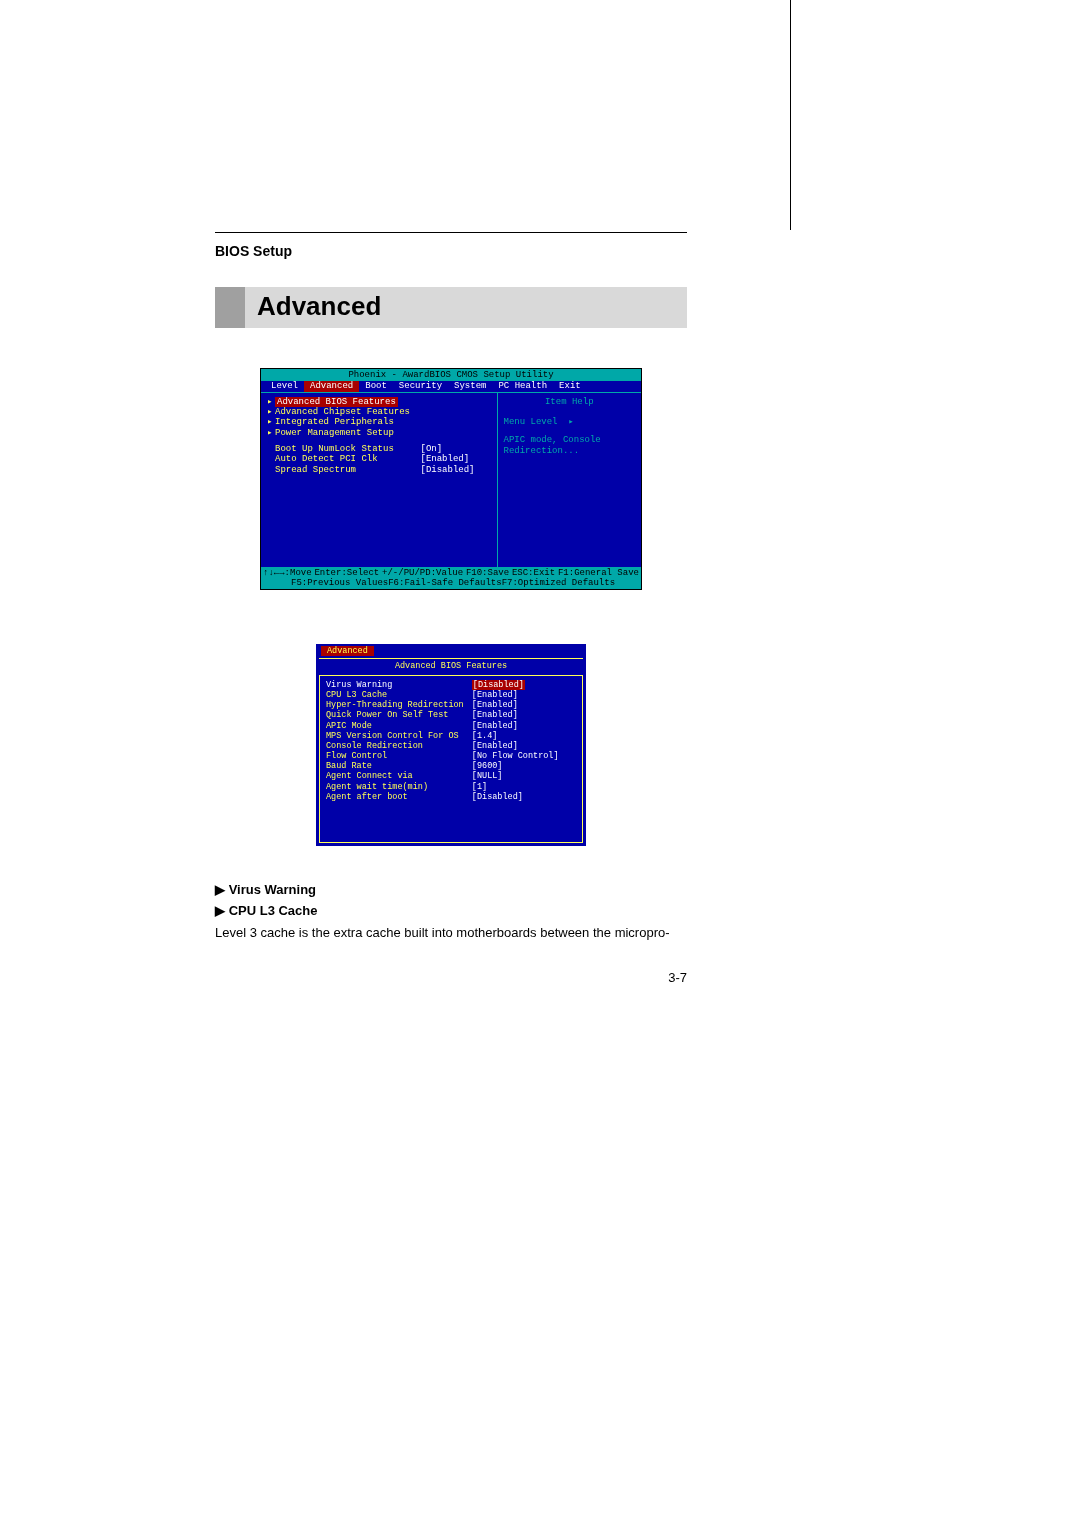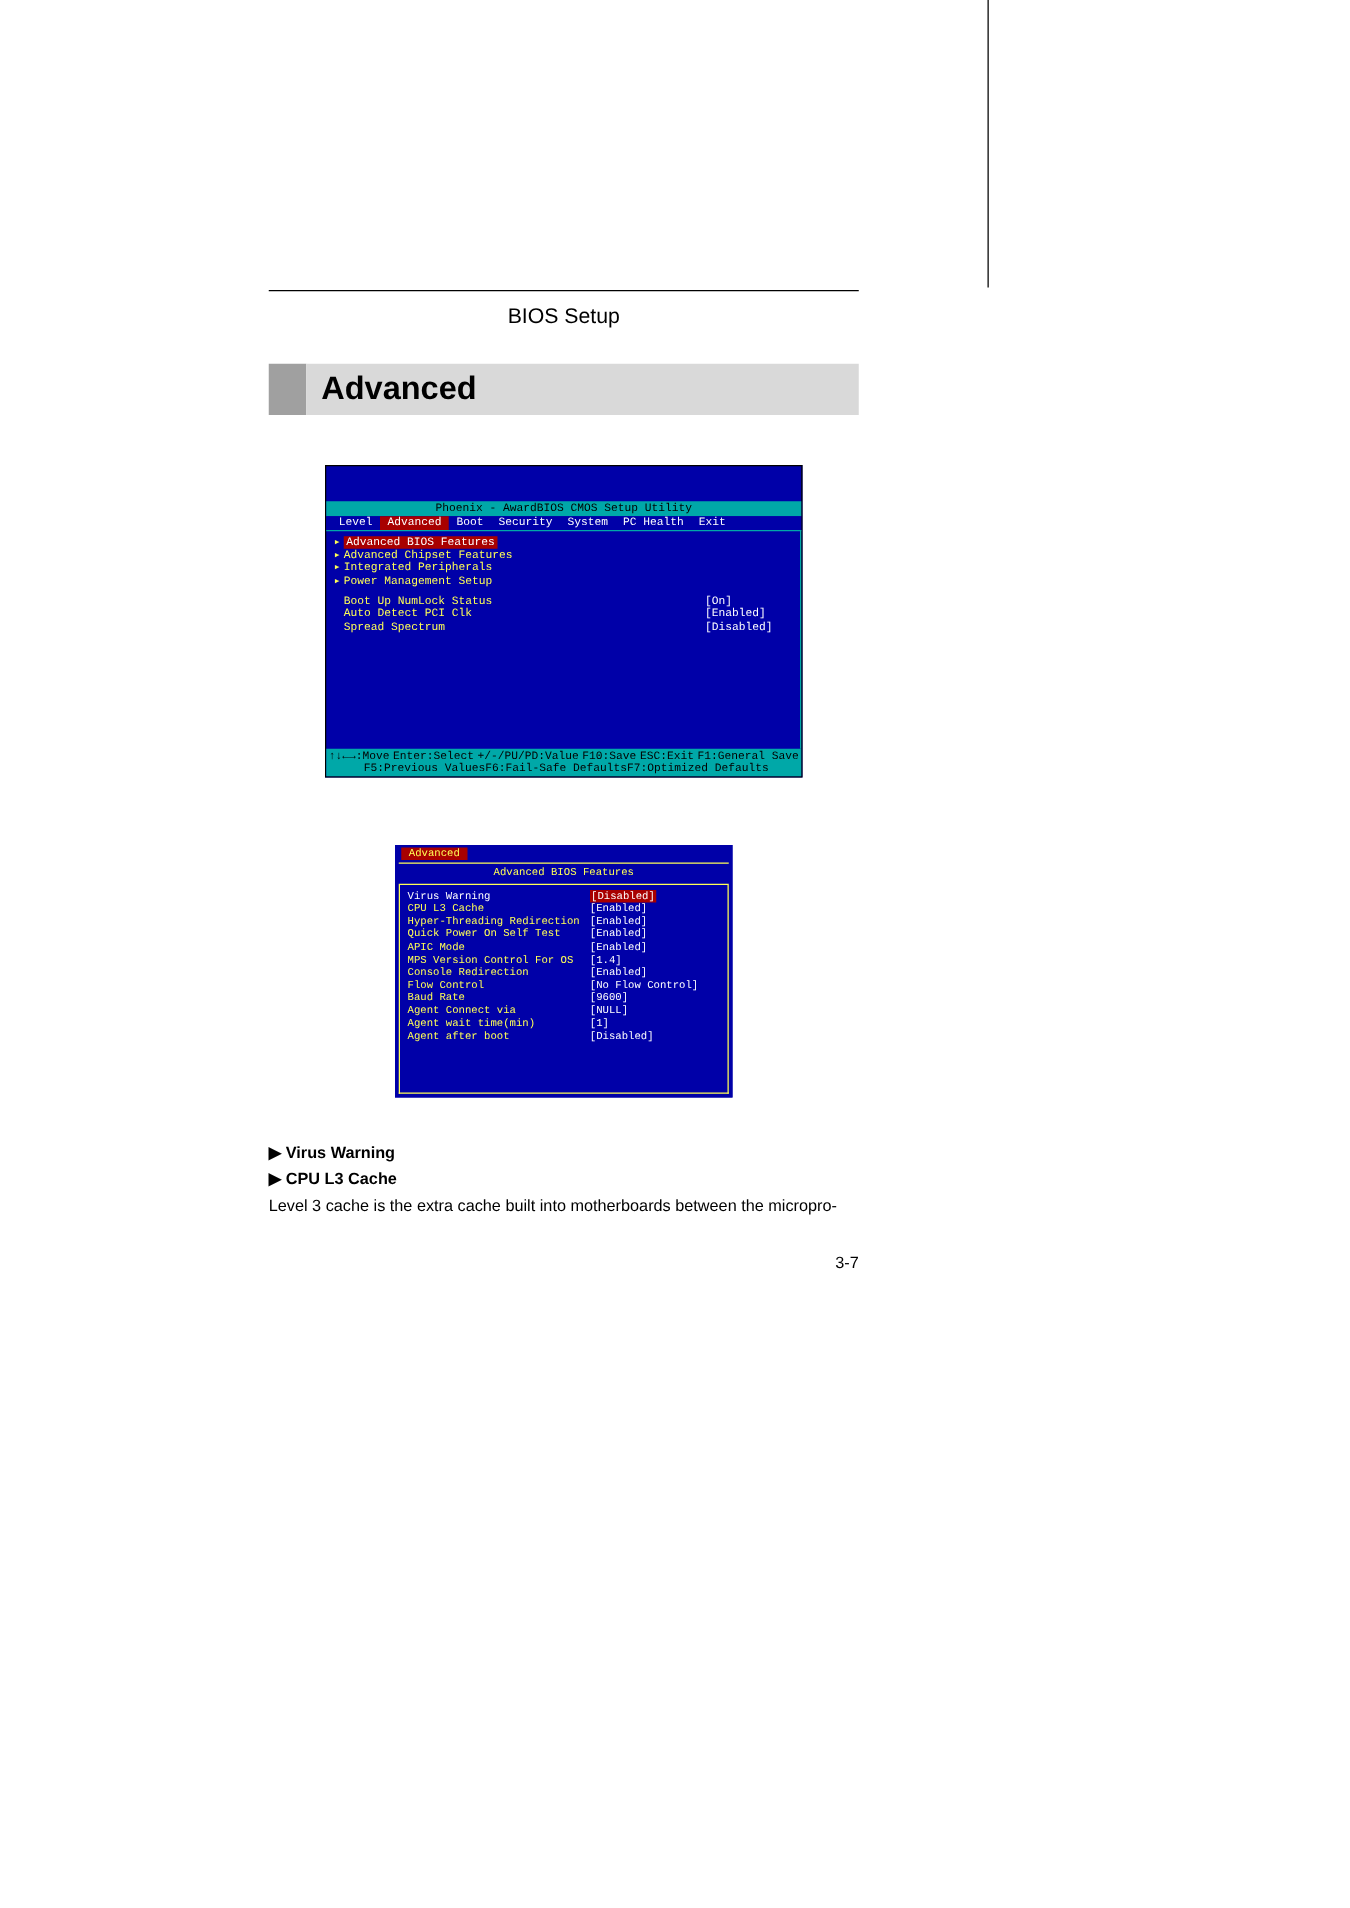--- a/index.html
+++ b/index.html
@@ -28,23 +28,23 @@
     position: absolute;
     left: 215px;
     top: 232px;
     width: 472px;
   }
   .hr-top {
     border-top: 1px solid #000;
     margin-bottom: 10px;
   }
   .header-right {
-    text-align: center;
-    font-weight: normal;
-    font-size: 17px;
+    text-align: left;
+    font-weight: bold;
+    font-size: 14px;
     margin-bottom: 28px;
   }
   .title-bar {
     display: flex;
     align-items: stretch;
     margin-bottom: 40px;
   }
   .title-accent {
     width: 30px;
     background: #a0a0a0;
@@ -65,21 +65,20 @@
     font-family: "Courier New", monospace;
     font-size: 9px;
     line-height: 1.15;
     border: 1px solid #000;
   }
   .bios-title {
     background: #00a8a8;
     color: #000;
     text-align: center;
     padding: 1px 0;
-    margin-top: 28px;
   }
   .bios-menu {
     background: #0000a8;
     color: #fff;
     display: flex;
     padding: 0 4px;
   }
   .bios-menu span { padding: 0 6px; }
   .bios-menu .sel { background: #a80000; color: #fff; }
   .bios-body {
@@ -225,20 +224,28 @@
           <div class="entry">
               <span class="arrow"></span>
               <span class="label">Auto Detect PCI Clk</span>
               <span class="val" style="color:#fff">[Enabled]</span>
             </div>
           <div class="entry">
               <span class="arrow"></span>
               <span class="label">Spread Spectrum</span>
               <span class="val" style="color:#fff">[Disabled]</span>
             </div>
+        </div>
+        <div class="bios-right">
+          <div class="hdr">Item Help</div>
+          <div>
+            <span>Menu Level</span>&nbsp;&nbsp;<span>▸</span>
+          </div>
+          <div style="height:8px"></div>
+          <div>APIC mode, Console Redirection...</div>
         </div>
       </div>
       <div class="bios-foot">
         <div class="fl">
           <span>↑↓←→:Move</span>
           <span>Enter:Select</span>
           <span>+/-/PU/PD:Value</span>
           <span>F10:Save</span>
           <span>ESC:Exit</span>
           <span>F1:General Save</span>

